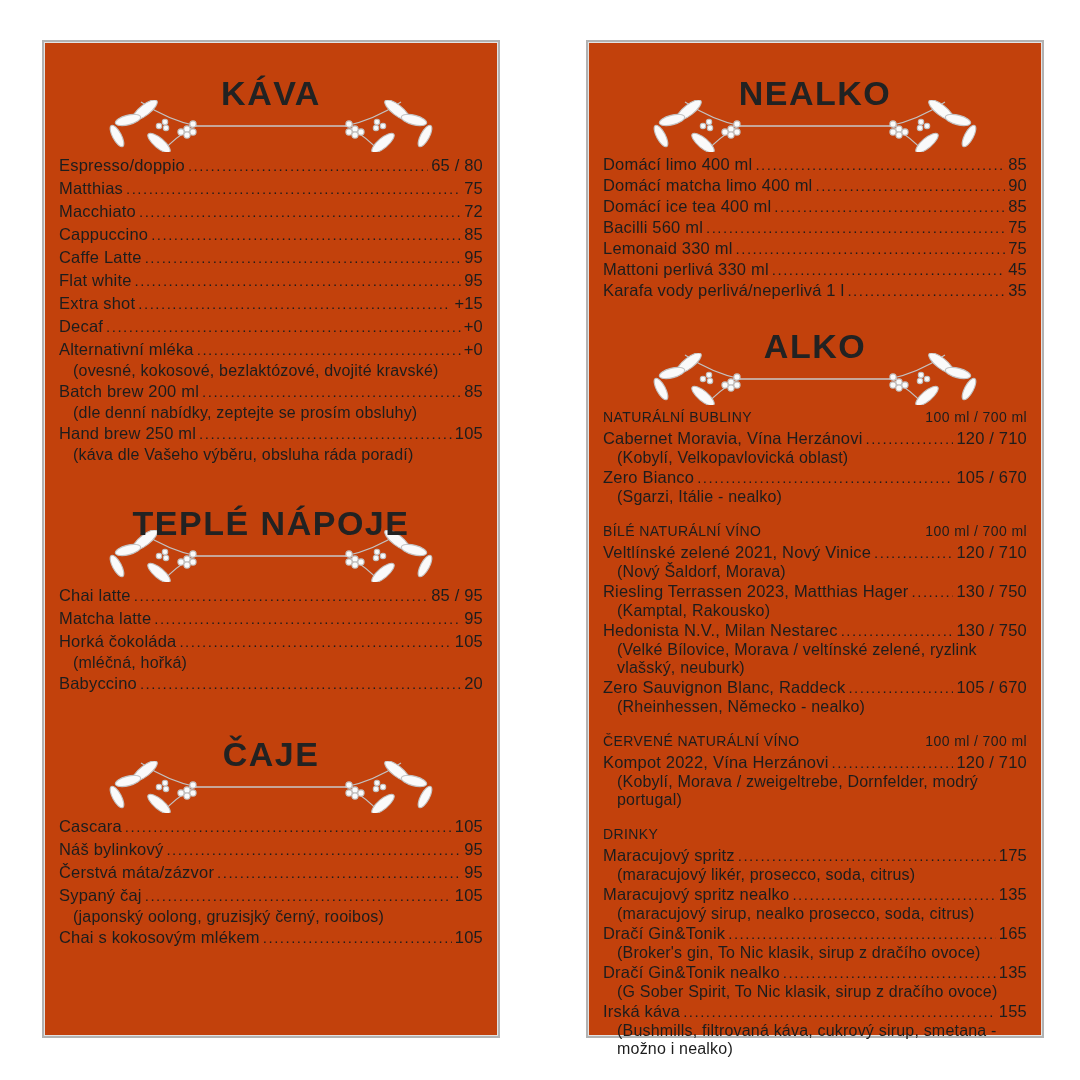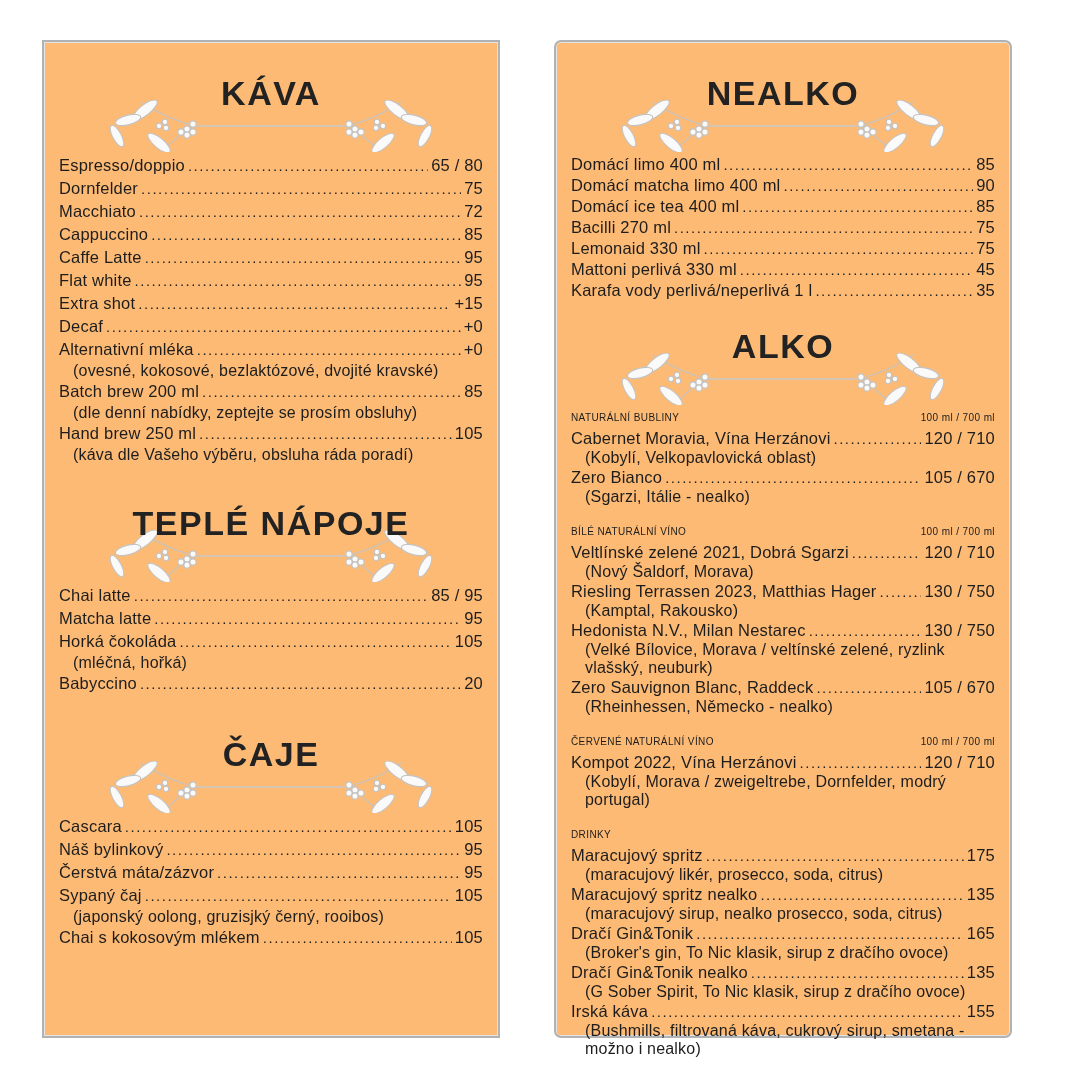--- a/index.html
+++ b/index.html
@@ -3,24 +3,24 @@
 <meta charset="utf-8">
 <style>
   html,body{margin:0;padding:0;background:#ffffff;}
   .page{
     position:relative;width:1080px;height:1080px;background:#ffffff;
     font-family:"Liberation Sans", sans-serif;color:#1d1d1d;overflow:hidden;
   }
   .panel{
     position:absolute;top:40px;width:458px;height:998px;box-sizing:border-box;
     border:2px solid #b2b2b2;box-shadow:inset 0 0 0 1px #e3e3e3;
-    background:#fdba74;padding:0 15px;
+    background:#c2410c;padding:0 15px;
   }
   .panel-left{left:42px;}
-  .panel-right{left:554px;border-radius:7px;}
+  .panel-right{left:586px;}
 
   .section-head{text-align:center;}
   .panel .section:first-child .section-head{padding-top:32px;}
   .section + .section .section-head{padding-top:40px;}
   .panel-right .section + .section .section-head{padding-top:26px;}
   .section-title{
     font-size:34px;line-height:38px;font-weight:600;letter-spacing:1.5px;
     color:#222;position:relative;z-index:2;
   }
   .ornament{display:block;margin:-12px auto 2px auto;width:340px;height:52px;}
@@ -40,21 +40,21 @@
   .item-note{
     font-size:16px;line-height:19px;letter-spacing:0.2px;
     padding-left:14px;color:#1d1d1d;
   }
   .panel-right .item-note{line-height:18px;}
 
   .group{margin-top:0;}
   .group + .group{margin-top:15px;}
   .group-head{
     display:flex;justify-content:space-between;align-items:baseline;
-    font-size:10px;line-height:21px;letter-spacing:0.4px;
+    font-size:14px;line-height:21px;letter-spacing:0.4px;
   }
 </style>
 </head>
 <body>
 
 <div class="page">
   <div class="panel panel-left" id="panel-0">
       <div class="section">
         <div class="section-head">
           <div class="section-title">KÁVA</div>
@@ -94,21 +94,21 @@
     </g>
   </svg>
         </div>
         <div class="group">
           <div class="item-row">
             <span class="item-name">Espresso/doppio</span>
             <span class="dots"></span>
             <span class="item-price">65 / 80</span>
           </div>
           <div class="item-row">
-            <span class="item-name">Dornfelder</span>
+            <span class="item-name">Matthias</span>
             <span class="dots"></span>
             <span class="item-price">75</span>
           </div>
           <div class="item-row">
             <span class="item-name">Macchiato</span>
             <span class="dots"></span>
             <span class="item-price">72</span>
           </div>
           <div class="item-row">
             <span class="item-name">Cappuccino</span>
@@ -337,21 +337,21 @@
             <span class="item-name">Domácí matcha limo 400 ml</span>
             <span class="dots"></span>
             <span class="item-price">90</span>
           </div>
           <div class="item-row">
             <span class="item-name">Domácí ice tea 400 ml</span>
             <span class="dots"></span>
             <span class="item-price">85</span>
           </div>
           <div class="item-row">
-            <span class="item-name">Bacilli 270 ml</span>
+            <span class="item-name">Bacilli 560 ml</span>
             <span class="dots"></span>
             <span class="item-price">75</span>
           </div>
           <div class="item-row">
             <span class="item-name">Lemonaid 330 ml</span>
             <span class="dots"></span>
             <span class="item-price">75</span>
           </div>
           <div class="item-row">
             <span class="item-name">Mattoni perlivá 330 ml</span>
@@ -421,21 +421,21 @@
             <span class="item-price">105 / 670</span>
           </div>
           <div class="item-note">(Sgarzi, Itálie - nealko)</div>
         </div>
         <div class="group">
           <div class="group-head">
             <span class="group-label">BÍLÉ NATURÁLNÍ VÍNO</span>
             <span class="group-units">100 ml / 700 ml</span>
           </div>
           <div class="item-row">
-            <span class="item-name">Veltlínské zelené 2021, Dobrá Sgarzi</span>
+            <span class="item-name">Veltlínské zelené 2021, Nový Vinice</span>
             <span class="dots"></span>
             <span class="item-price">120 / 710</span>
           </div>
           <div class="item-note">(Nový Šaldorf, Morava)</div>
           <div class="item-row">
             <span class="item-name">Riesling Terrassen 2023, Matthias Hager</span>
             <span class="dots"></span>
             <span class="item-price">130 / 750</span>
           </div>
           <div class="item-note">(Kamptal, Rakousko)</div>

